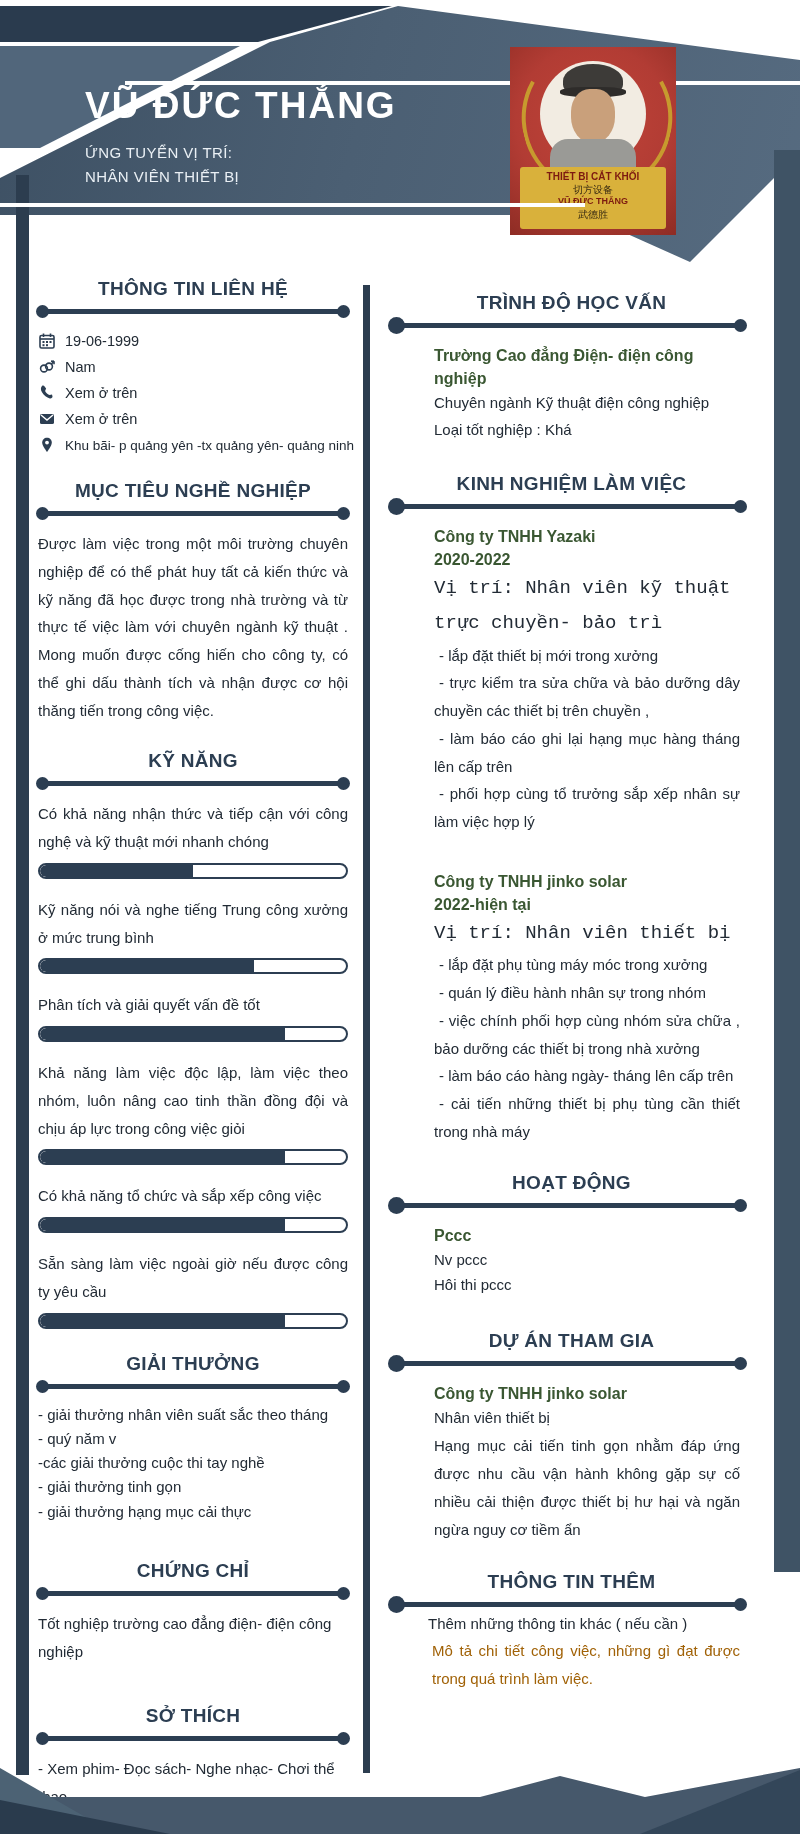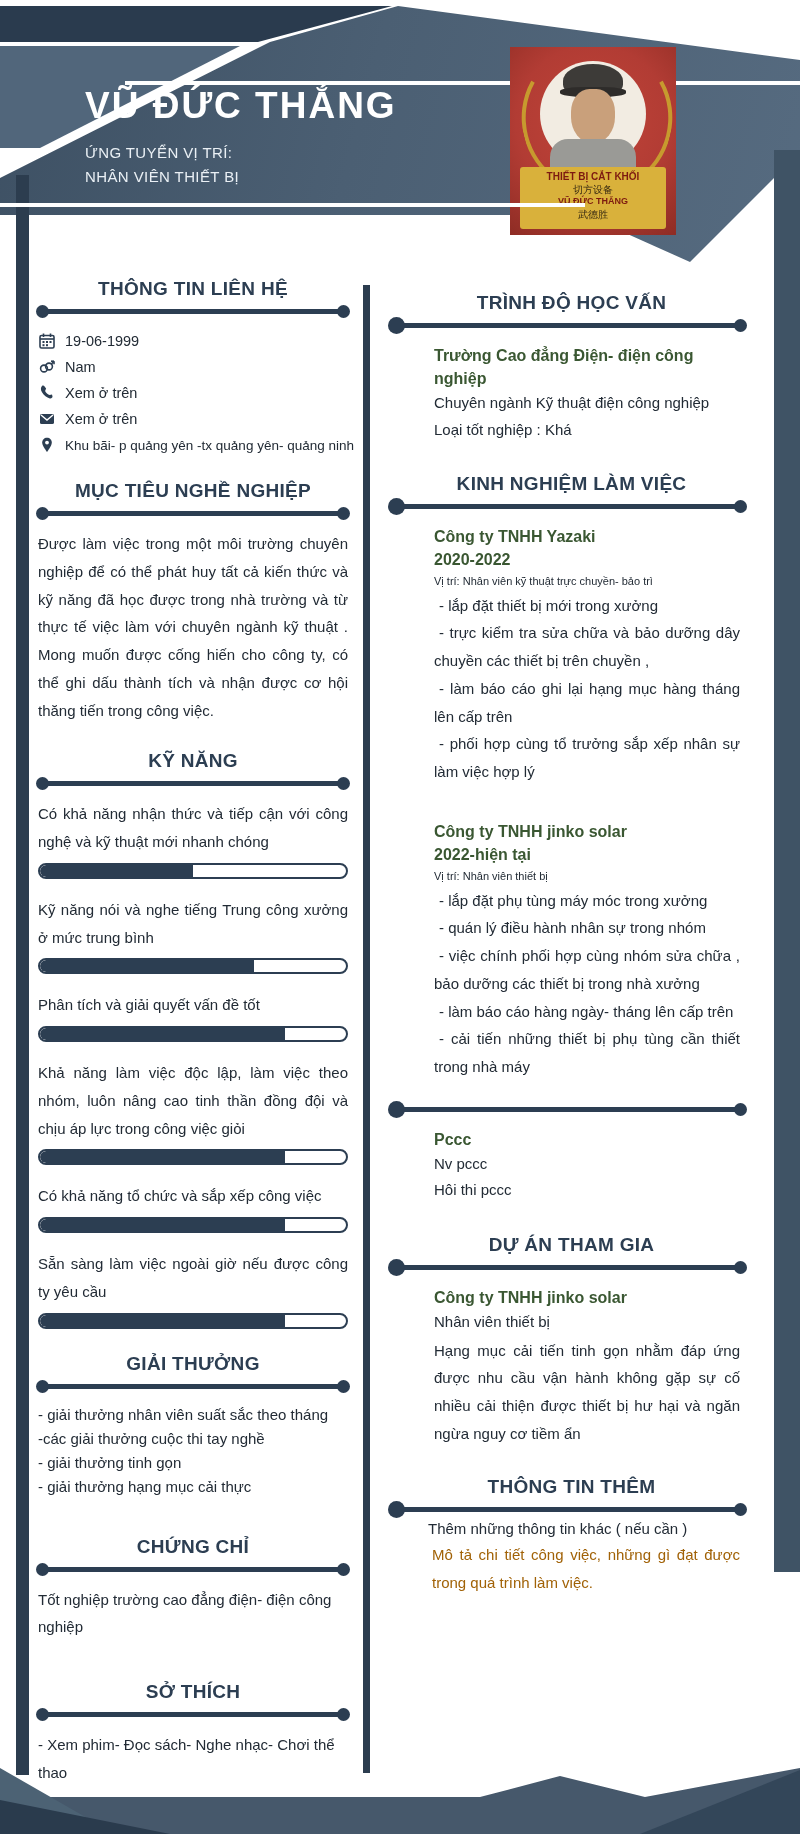--- a/index.html
+++ b/index.html
@@ -68,21 +68,21 @@
   .skill{margin-bottom:17px;}
   .skill .p{margin:0 0 7px 0;}
   .bar{height:12px;border:2px solid #2c3e52;border-radius:8px;background:#fff;overflow:hidden;}
   .bar-fill{height:100%;background:#2c3e52;border-radius:6px 0 0 6px;}
   
   .ln{font-size:15px;line-height:1.62;}
   
   .rc{margin-left:36px;width:306px;}
   .green{color:#3a5732;font-weight:bold;font-size:16px;line-height:1.45;}
   .duty{font-size:15px;line-height:1.85;text-align:justify;text-indent:5px;}
-  .pos{font-size:11px;line-height:1.85;}
+  .pos{font-size:19px;line-height:1.85;font-family:Liberation Mono, monospace;}
   .job{margin-top:20px;margin-bottom:26px;}
   .gray{color:#a16207;font-size:15px;line-height:1.85;padding-left:4px;text-align:justify;}
 </style>
 </head>
 <body>
 
 <div class="hdr-shape hdr-navy-top"></div>
 <div class="hdr-shape hdr-steel-left"></div>
 <div class="hdr-shape hdr-main"></div>
 <div class="hdr-line hdr-line1"></div>
@@ -221,20 +221,21 @@
       <div class="bar">
           <div class="bar-fill" style="width: 80%;"></div>
         </div>
     </div>
   </div>
 
   <div class="sec" style="margin-top:24px;">
     <div class="sec-title">GIẢI THƯỞNG</div>
     <div class="sline"></div>
     <div class="ln">- giải thưởng nhân viên suất sắc theo tháng</div>
+    <div class="ln">- quý năm v</div>
     <div class="ln">-các giải thưởng cuộc thi tay nghề</div>
     <div class="ln">- giải thưởng tinh gọn</div>
     <div class="ln">- giải thưởng hạng mục cải thực</div>
   </div>
 
   <div class="sec" style="margin-top:36px;">
     <div class="sec-title">CHỨNG CHỈ</div>
     <div class="sline"></div>
     <p class="p" style="margin:0;text-align:left;">Tốt nghiệp trường cao đẳng điện- điện công nghiệp</p>
   </div>
@@ -279,20 +280,21 @@
         <div class="duty">- lắp đặt phụ tùng máy móc trong xưởng</div>
         <div class="duty">- quán lý điều hành nhân sự trong nhóm</div>
         <div class="duty">- việc chính phối hợp cùng nhóm sửa chữa , bảo dưỡng các thiết bị trong nhà xưởng</div>
         <div class="duty">- làm báo cáo hàng ngày- tháng lên cấp trên</div>
         <div class="duty">- cải tiến những thiết bị phụ tùng cần thiết trong nhà máy</div>
       </div>
     </div>
   </div>
 
   <div class="sec" style="margin-top:4px;">
+    <div class="sec-title">HOẠT ĐỘNG</div>
     <div class="sline"></div>
     <div class="rc" style="margin-top:14px;">
       <div class="green">Pccc</div>
       <div class="ln" style="line-height:1.7;">Nv pccc</div>
       <div class="ln" style="line-height:1.7;">Hôi thi pccc</div>
     </div>
   </div>
 
   <div class="sec" style="margin-top:32px;">
     <div class="sec-title">DỰ ÁN THAM GIA</div>

